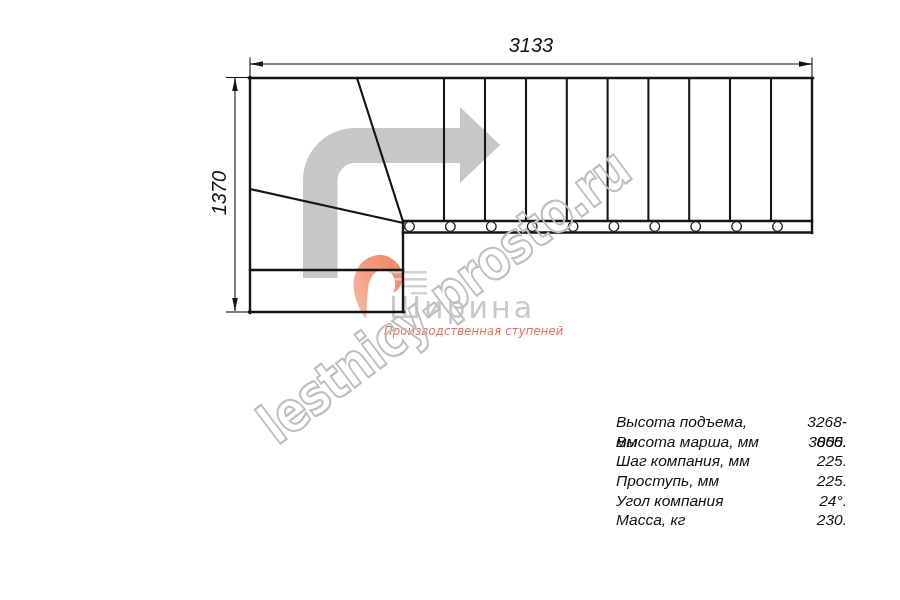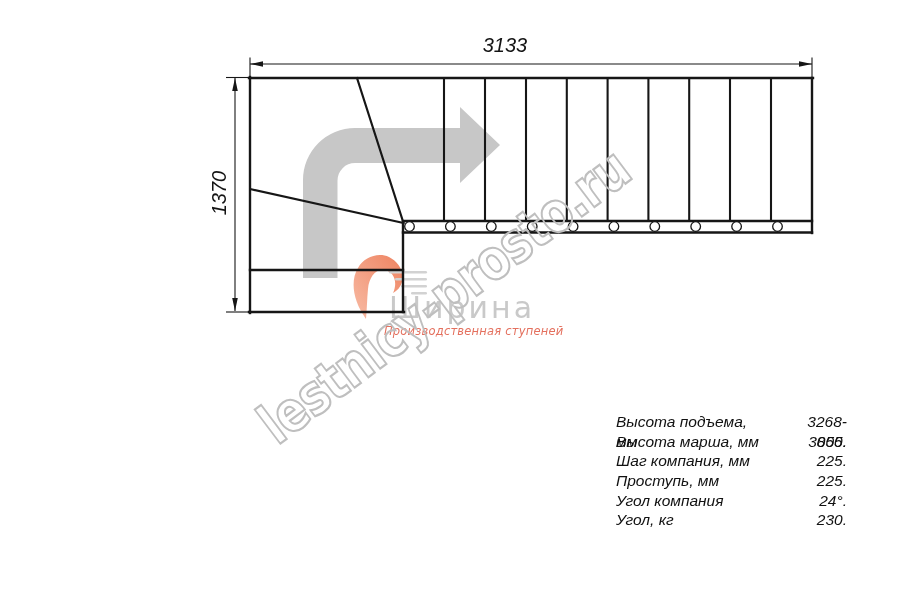--- a/index.html
+++ b/index.html
@@ -3,21 +3,21 @@
 <meta charset="utf-8">
 <style>
   html,body{margin:0;padding:0;background:#fff;}
   .canvas{position:relative;width:900px;height:600px;background:#fff;overflow:hidden;
           font-family:"Liberation Sans",sans-serif;}
   .layer{position:absolute;left:0;top:0;}
 
   
   .dim-label{position:absolute;font:italic 20px "Liberation Sans",sans-serif;color:#141414;
              white-space:nowrap;}
-  .dim-top{left:505px;top:34px;transform:translateX(-50%);}
+  .dim-top{left:531px;top:34px;transform:translateX(-50%);}
   .dim-left{left:219px;top:193px;transform:translate(-50%,-50%) rotate(-90deg);}
 
   
   .logo-name{position:absolute;left:389px;top:290px;font:30px "DejaVu Sans",sans-serif;
              color:#c9c9c9;letter-spacing:3px;white-space:nowrap;}
   .logo-tagline{position:absolute;left:384px;top:324px;font:italic 11.5px "DejaVu Sans",sans-serif;
              color:#e4705e;letter-spacing:0.2px;white-space:nowrap;}
 
   
   .watermark{position:absolute;left:444px;top:296px;
@@ -147,18 +147,18 @@
     </div>
     <div class="spec-row">
       <span class="spec-label">Проступь, мм</span>
       <span class="spec-value">225.</span>
     </div>
     <div class="spec-row">
       <span class="spec-label">Угол компания</span>
       <span class="spec-value">24°.</span>
     </div>
     <div class="spec-row">
-      <span class="spec-label">Угол, кг</span>
+      <span class="spec-label">Масса, кг</span>
       <span class="spec-value">230.</span>
     </div>
   </div>
 
 </div>
 
 </body></html>

